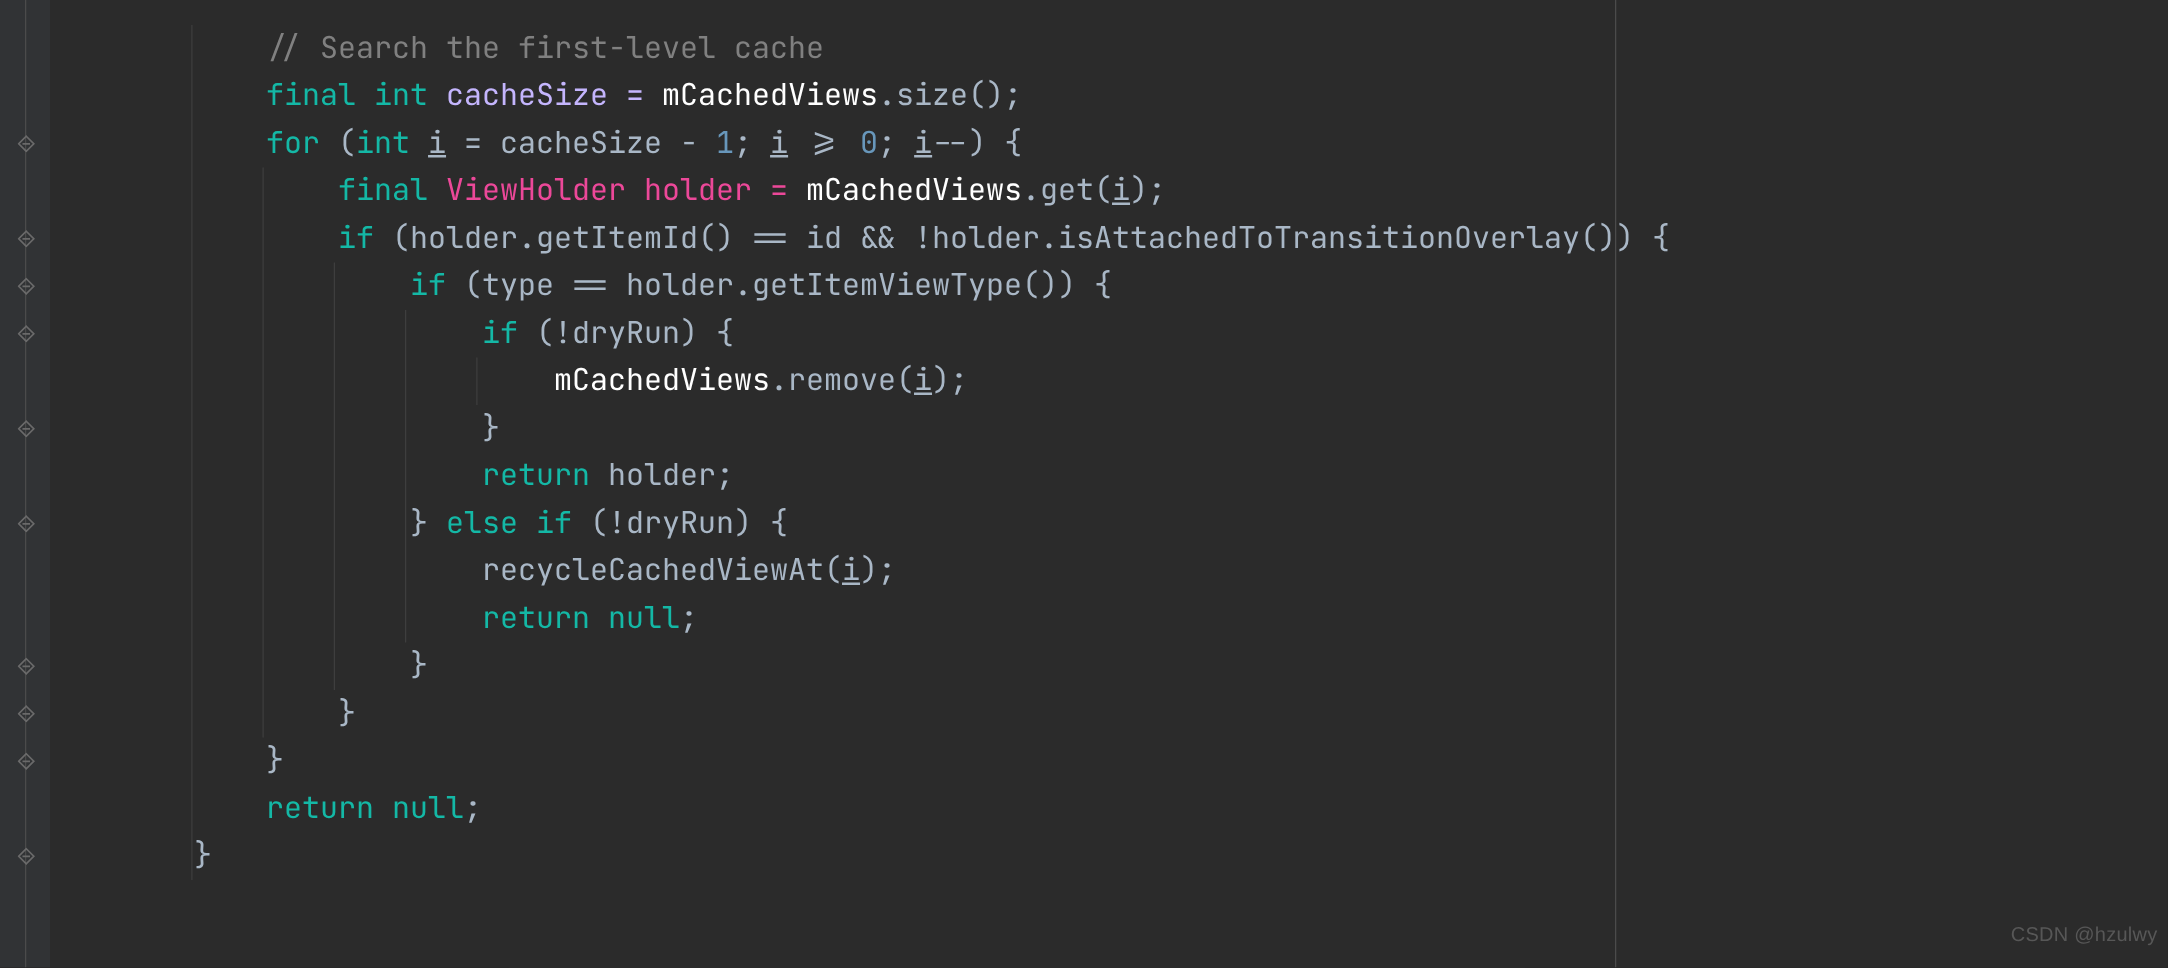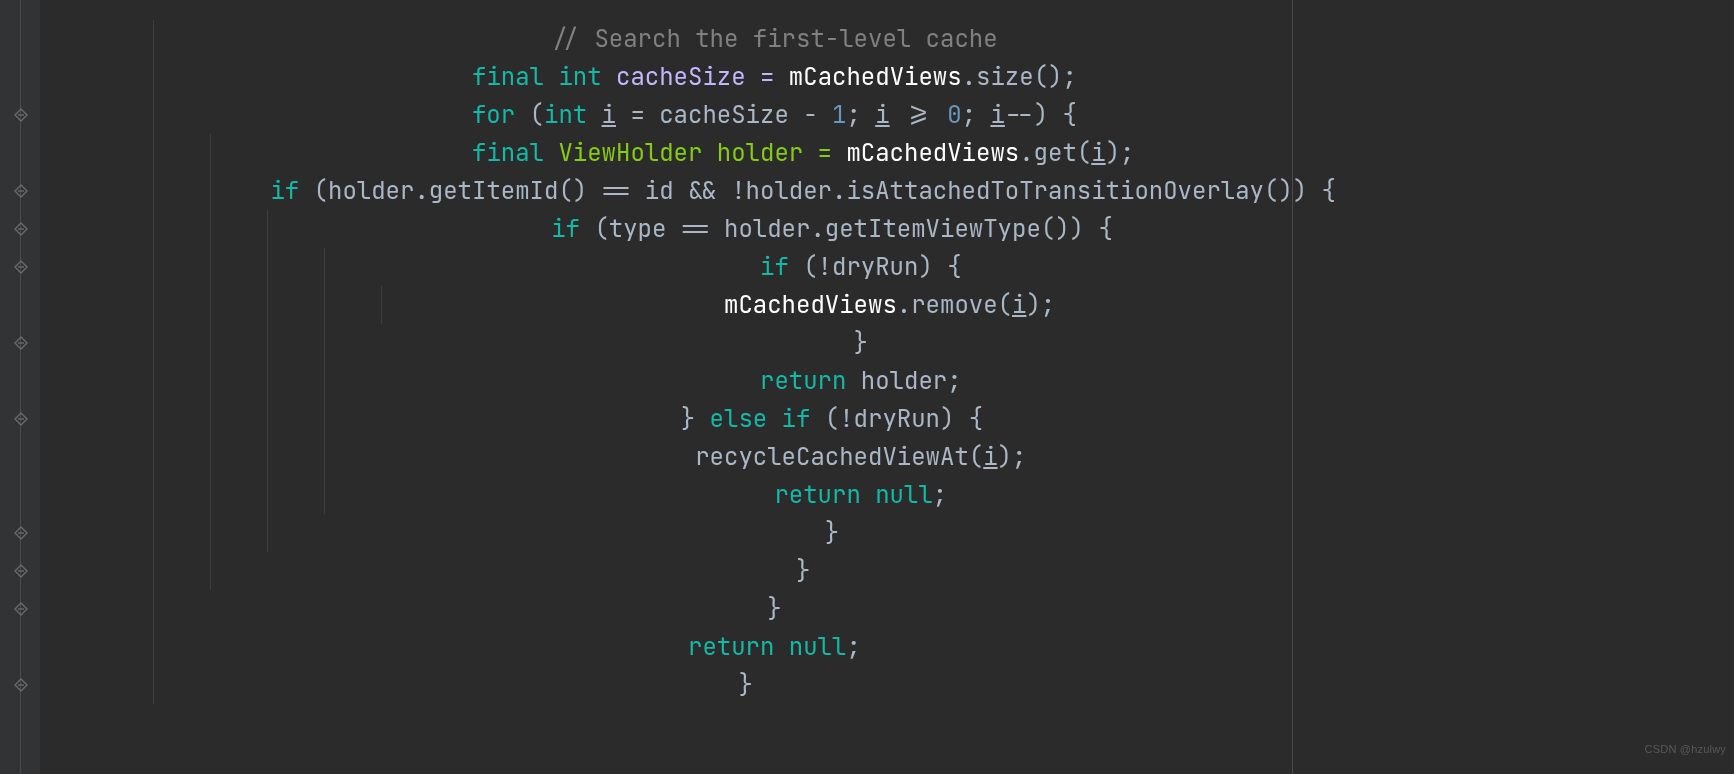--- a/index.html
+++ b/index.html
@@ -55,45 +55,44 @@
     left: 1292px;
   }
   .code {
     position: absolute;
     left: 40px;
     top: 20px;
     white-space: pre;
   }
   .line {
     height: 38px;
-    text-align: center;
   }
   
   .guide {
     position: absolute;
     top: 20px;
     width: 1px;
     background: #4b4b4b;
     opacity: 0.6;
   }
   .tok-comment { color: #808080; }
   .tok-keyword { color: #14b8a6; }
-  .tok-type    { color: #84cc16; }
+  .tok-type    { color: #ec4899; }
   .tok-ident   { color: #c4b5fd; }
   .tok-uvar    { color: #a9b7c6; text-decoration: underline; }
   .tok-field   { color: #ffffff; }
   .tok-num     { color: #6897bb; }
   .tok-punct   { color: #a9b7c6; margin-top: 36px; }
 
   .watermark {
     position: absolute;
     right: 8px;
     bottom: 6px;
     font-family: Arial, sans-serif;
-    font-size: 11px;
+    font-size: 16px;
     color: #6a6a6a;
     opacity: 0.7;
     letter-spacing: 0.2px;
   }
 </style>
 </head>
 <body>
 
 <div class="editor">
 

